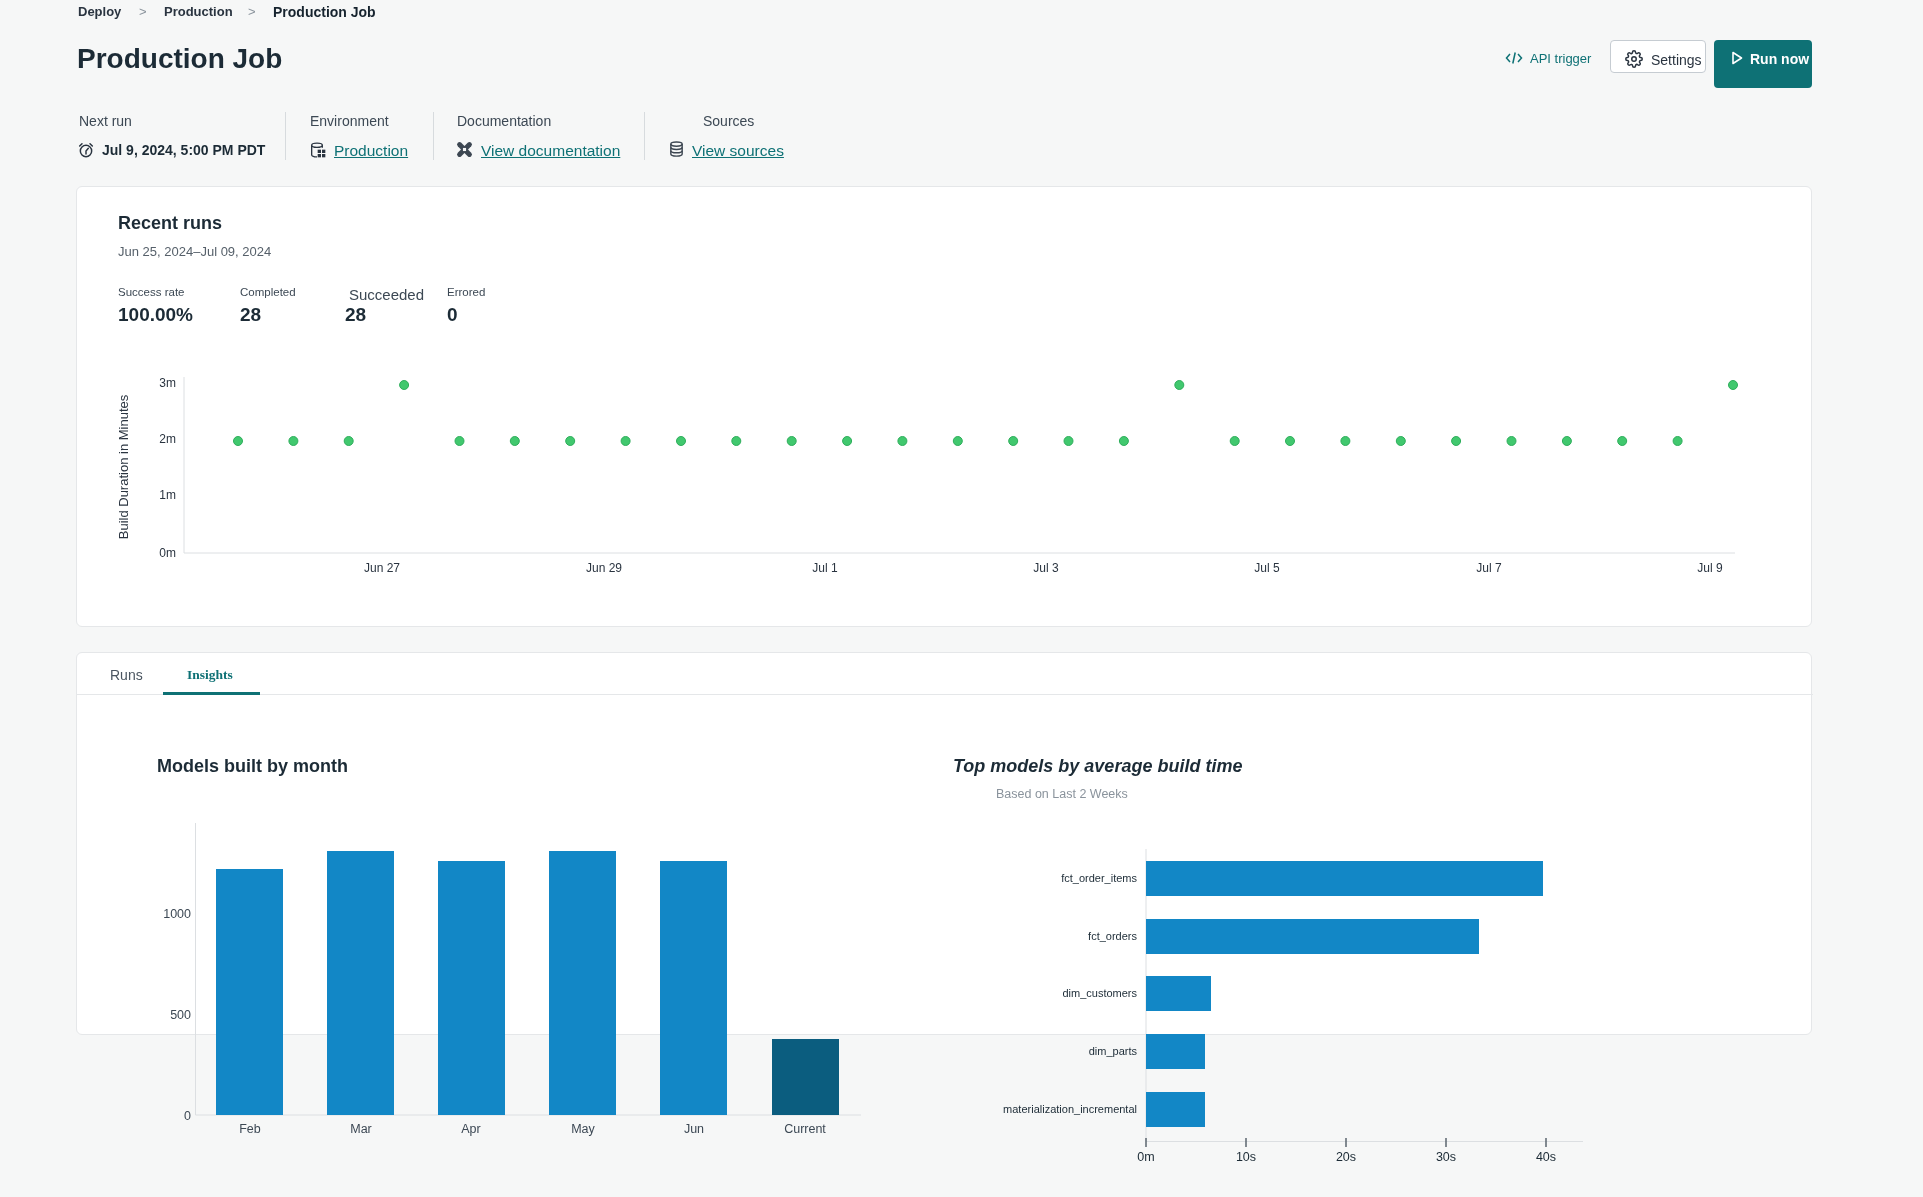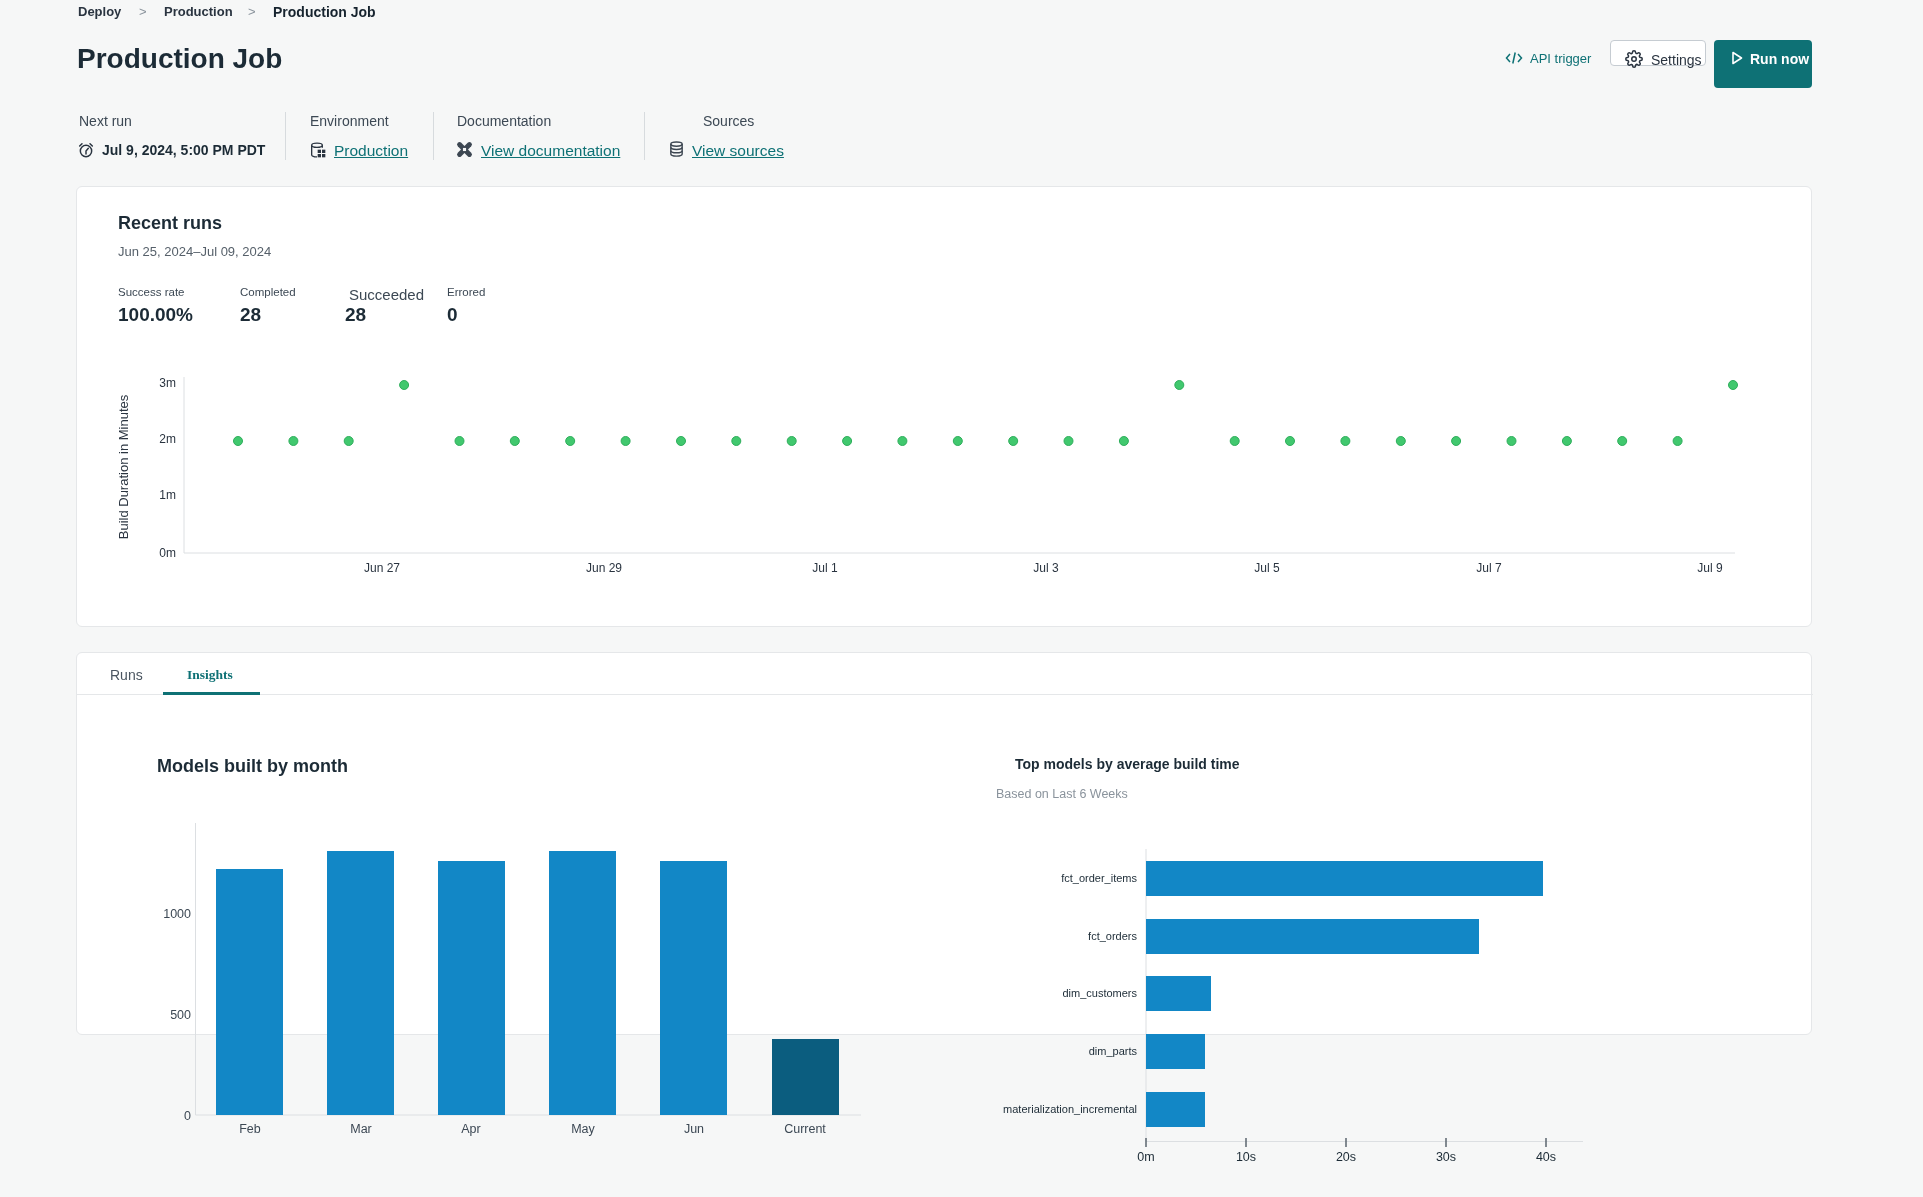--- a/index.html
+++ b/index.html
@@ -25,21 +25,21 @@
     <svg width="18" height="16" viewBox="0 0 18 16">
         <g fill="none" stroke="#0e7175" stroke-width="1.5">
           <path d="M5 4 L1.5 8 L5 12"></path>
           <path d="M13 4 L16.5 8 L13 12"></path>
           <path d="M10.2 2.5 L7.8 13.5"></path>
         </g>
       </svg>
   </div>
   <div class="abs teal" style="left:1530px;top:51px;font-size:13px;">API trigger</div>
 
-  <div class="abs" style="left:1610px;top:40px;width:96px;height:26px;background:#fff;border:1px solid #c6ccd2;border-radius:4px;">
+  <div class="abs" style="left:1610px;top:40px;width:96px;height:33px;background:#fff;border:1px solid #c6ccd2;border-radius:4px;">
     <svg class="abs" style="left:14px;top:9px;" width="18" height="18" viewBox="0 0 24 24" fill="none" stroke="#2a3440" stroke-width="2" stroke-linecap="round" stroke-linejoin="round">
         <circle cx="12" cy="12" r="3"></circle>
         <path d="M19.4 15a1.65 1.65 0 0 0 .33 1.82l.06.06a2 2 0 1 1-2.83 2.83l-.06-.06a1.65 1.65 0 0 0-1.82-.33 1.65 1.65 0 0 0-1 1.51V21a2 2 0 1 1-4 0v-.09A1.65 1.65 0 0 0 9 19.4a1.65 1.65 0 0 0-1.82.33l-.06.06a2 2 0 1 1-2.83-2.83l.06-.06a1.65 1.65 0 0 0 .33-1.82 1.65 1.65 0 0 0-1.51-1H3a2 2 0 1 1 0-4h.09A1.65 1.65 0 0 0 4.6 9a1.65 1.65 0 0 0-.33-1.82l-.06-.06a2 2 0 1 1 2.83-2.83l.06.06a1.65 1.65 0 0 0 1.82.33H9a1.65 1.65 0 0 0 1-1.51V3a2 2 0 1 1 4 0v.09a1.65 1.65 0 0 0 1 1.51 1.65 1.65 0 0 0 1.82-.33l.06-.06a2 2 0 1 1 2.83 2.83l-.06.06a1.65 1.65 0 0 0-.33 1.82V9a1.65 1.65 0 0 0 1.51 1H21a2 2 0 1 1 0 4h-.09a1.65 1.65 0 0 0-1.51 1z"></path>
       </svg>
     <span class="abs" style="left:40px;top:11px;font-size:14px;color:#2a3440;white-space:nowrap;">Settings</span>
   </div>
 
   <div class="abs" style="left:1714px;top:40px;width:98px;height:48px;background:#0e7175;border-radius:4px;">
     <svg class="abs" style="left:15px;top:10px;" width="16" height="16" viewBox="0 0 16 16">
         <path d="M4 2.5 L12.5 8 L4 13.5 Z" fill="none" stroke="#fff" stroke-width="1.6" stroke-linejoin="round"></path>
@@ -182,22 +182,22 @@
       <g fill="#1287c6">
         <rect x="139" y="216" width="67" height="246"></rect>
         <rect x="250" y="198" width="67" height="264"></rect>
         <rect x="361" y="208" width="67" height="254"></rect>
         <rect x="472" y="198" width="67" height="264"></rect>
         <rect x="583" y="208" width="67" height="254"></rect>
       </g>
       <rect x="695" y="386" width="67" height="76" fill="#0b5d7f"></rect>
     </svg>
 
-    <div class="abs" style="left:938px;top:103px;font-size:14px;font-weight:700;color:#1c2b36;">Top models by average build time</div>
-    <div class="abs" style="left:919px;top:134px;font-size:12.5px;color:#8a939c;">Based on Last 6 Weeks</div>
+    <div class="abs" style="left:876px;top:103px;font-size:18px;font-weight:700;color:#1c2b36;font-style:italic;">Top models by average build time</div>
+    <div class="abs" style="left:919px;top:134px;font-size:12.5px;color:#8a939c;">Based on Last 2 Weeks</div>
     <svg class="abs" style="left:0;top:0;" width="1736" height="541">
       <g font-family="Liberation Sans,sans-serif" font-size="11" fill="#1c2b36">
         <text x="1060" y="229" text-anchor="end">fct_order_items</text>
         <text x="1060" y="287" text-anchor="end">fct_orders</text>
         <text x="1060" y="344" text-anchor="end">dim_customers</text>
         <text x="1060" y="402" text-anchor="end">dim_parts</text>
         <text x="1060" y="460" text-anchor="end">materialization_incremental</text>
         <text x="1069" y="508" font-size="12.5" text-anchor="middle">0m</text>
         <text x="1169" y="508" font-size="12.5" text-anchor="middle">10s</text>
         <text x="1269" y="508" font-size="12.5" text-anchor="middle">20s</text>

